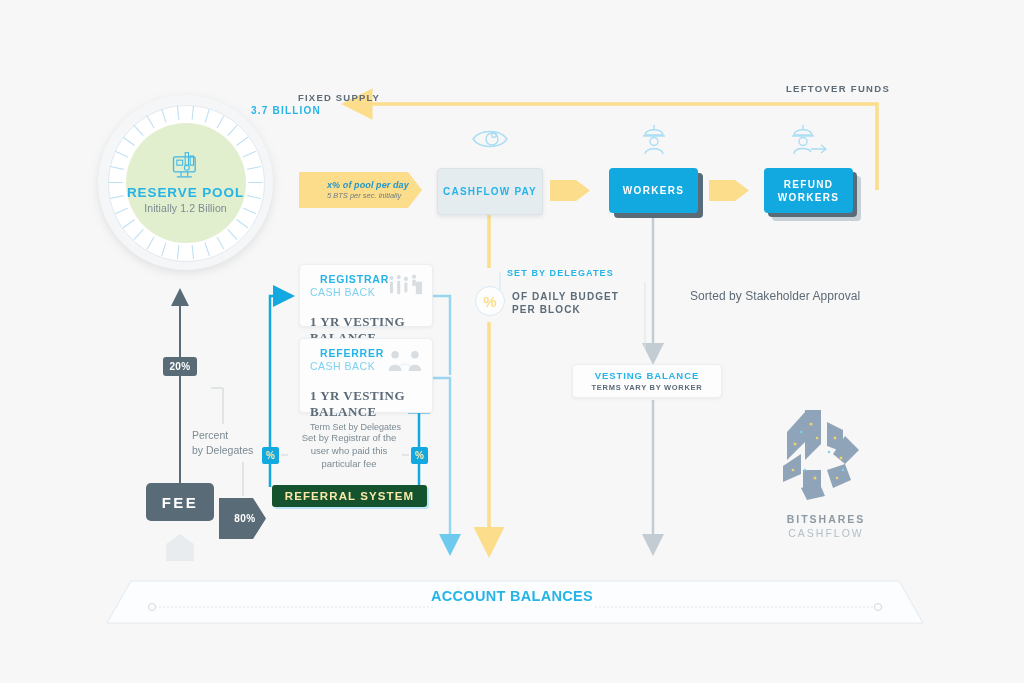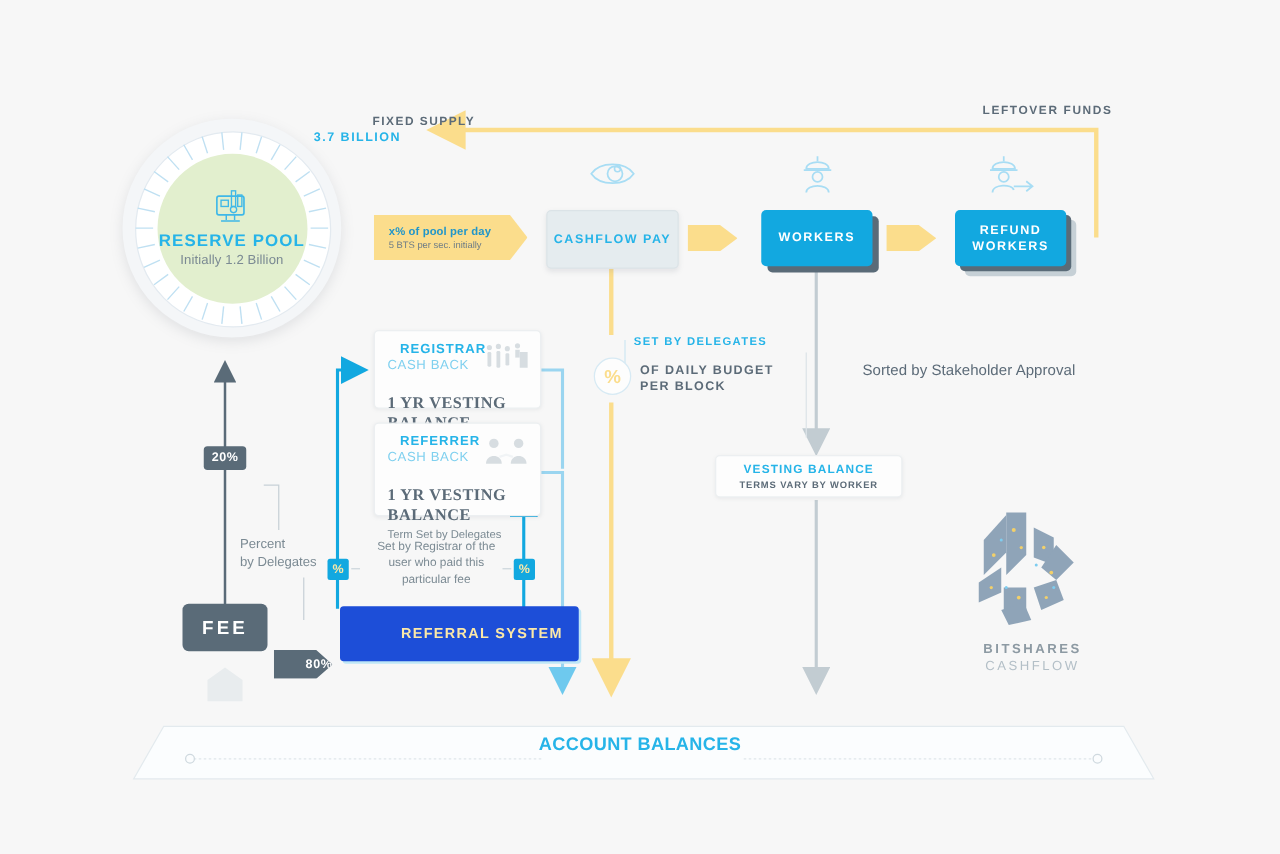--- a/index.html
+++ b/index.html
@@ -76,57 +76,56 @@
     color:#ffffff;font-size:10px;font-weight:bold;letter-spacing:1.3px;line-height:13px;
   }
 
   
   .chev-yellow{
     background:#fbdd8c;
     clip-path:polygon(0 0, calc(100% - 14px) 0, 100% 50%, calc(100% - 14px) 100%, 0 100%);
     display:flex;flex-direction:column;justify-content:center;
   }
   #pool-rate{
-    left:299px;top:172px;width:123px;height:36px;padding-left:12px;box-sizing:border-box;
+    left:299px;top:172px;width:123px;height:36px;padding-left:28px;box-sizing:border-box;font-style:italic;
   }
   #pool-rate .t1{color:#2196c9;font-size:9px;font-weight:bold;letter-spacing:.1px;}
   #pool-rate .t2{color:#6d7c86;font-size:7.5px;margin-top:1px;}
   .chev-plain{
     background:#fbdd8c;height:21px;width:40px;
     clip-path:polygon(0 0, 26px 0, 100% 50%, 26px 100%, 0 100%);
   }
   #chev1{left:550px;top:180px;}
   #chev2{left:709px;top:180px;}
 
   
   #fee-box{
     left:146px;top:483px;width:68px;height:38px;
     background:#5a6b78;border-radius:5px;
     display:flex;align-items:center;justify-content:center;
   }
   #fee-box span{color:#ffffff;font-size:15px;font-weight:bold;letter-spacing:2.5px;}
   #fee-80{
-    left:219px;top:520px;width:47px;height:23px;background:#5a6b78;
+    left:219px;top:498px;width:47px;height:41px;background:#5a6b78;
     clip-path:polygon(0 0, 0 100%, 6px 50%, 0 100%, 34px 100%, 100% 50%, 34px 0);
-    display:flex;align-items:center;justify-content:flex-end;
+    display:flex;align-items:center;justify-content:center;
   }
   #fee-80 span{color:#ffffff;font-size:10px;font-weight:bold;letter-spacing:.5px;padding-left:5px;}
   #badge-20{
     left:163px;top:357px;width:34px;height:19px;background:#5a6b78;border-radius:3px;
     display:flex;align-items:center;justify-content:center;
   }
   #badge-20 span{color:#ffffff;font-size:10px;font-weight:bold;letter-spacing:.4px;}
   #house-icon{left:164px;top:532px;width:32px;height:30px;}
 
   
   #referral-system{
-    left:272px;top:485px;width:155px;height:44px;
-    background:#1d4ed8;border-radius:3px;
+    left:272px;top:485px;width:155px;height:22px;
+    background:#14532d;border-radius:3px;
     box-shadow:2px 2px 0 0 #bfe7f7;
-    padding-left:36px;
   }
   #referral-system span{color:#fbe8a8;font-size:11.5px;font-weight:bold;letter-spacing:1.1px;}
 
   
   .card{
     background:#fdfdfd;border:1px solid #eceff1;border-radius:4px;
     box-shadow:0 1px 3px rgba(120,130,140,.10);
     box-sizing:border-box;
   }
   #registrar-card{left:299px;top:264px;width:134px;height:63px;padding:8px 10px;}

